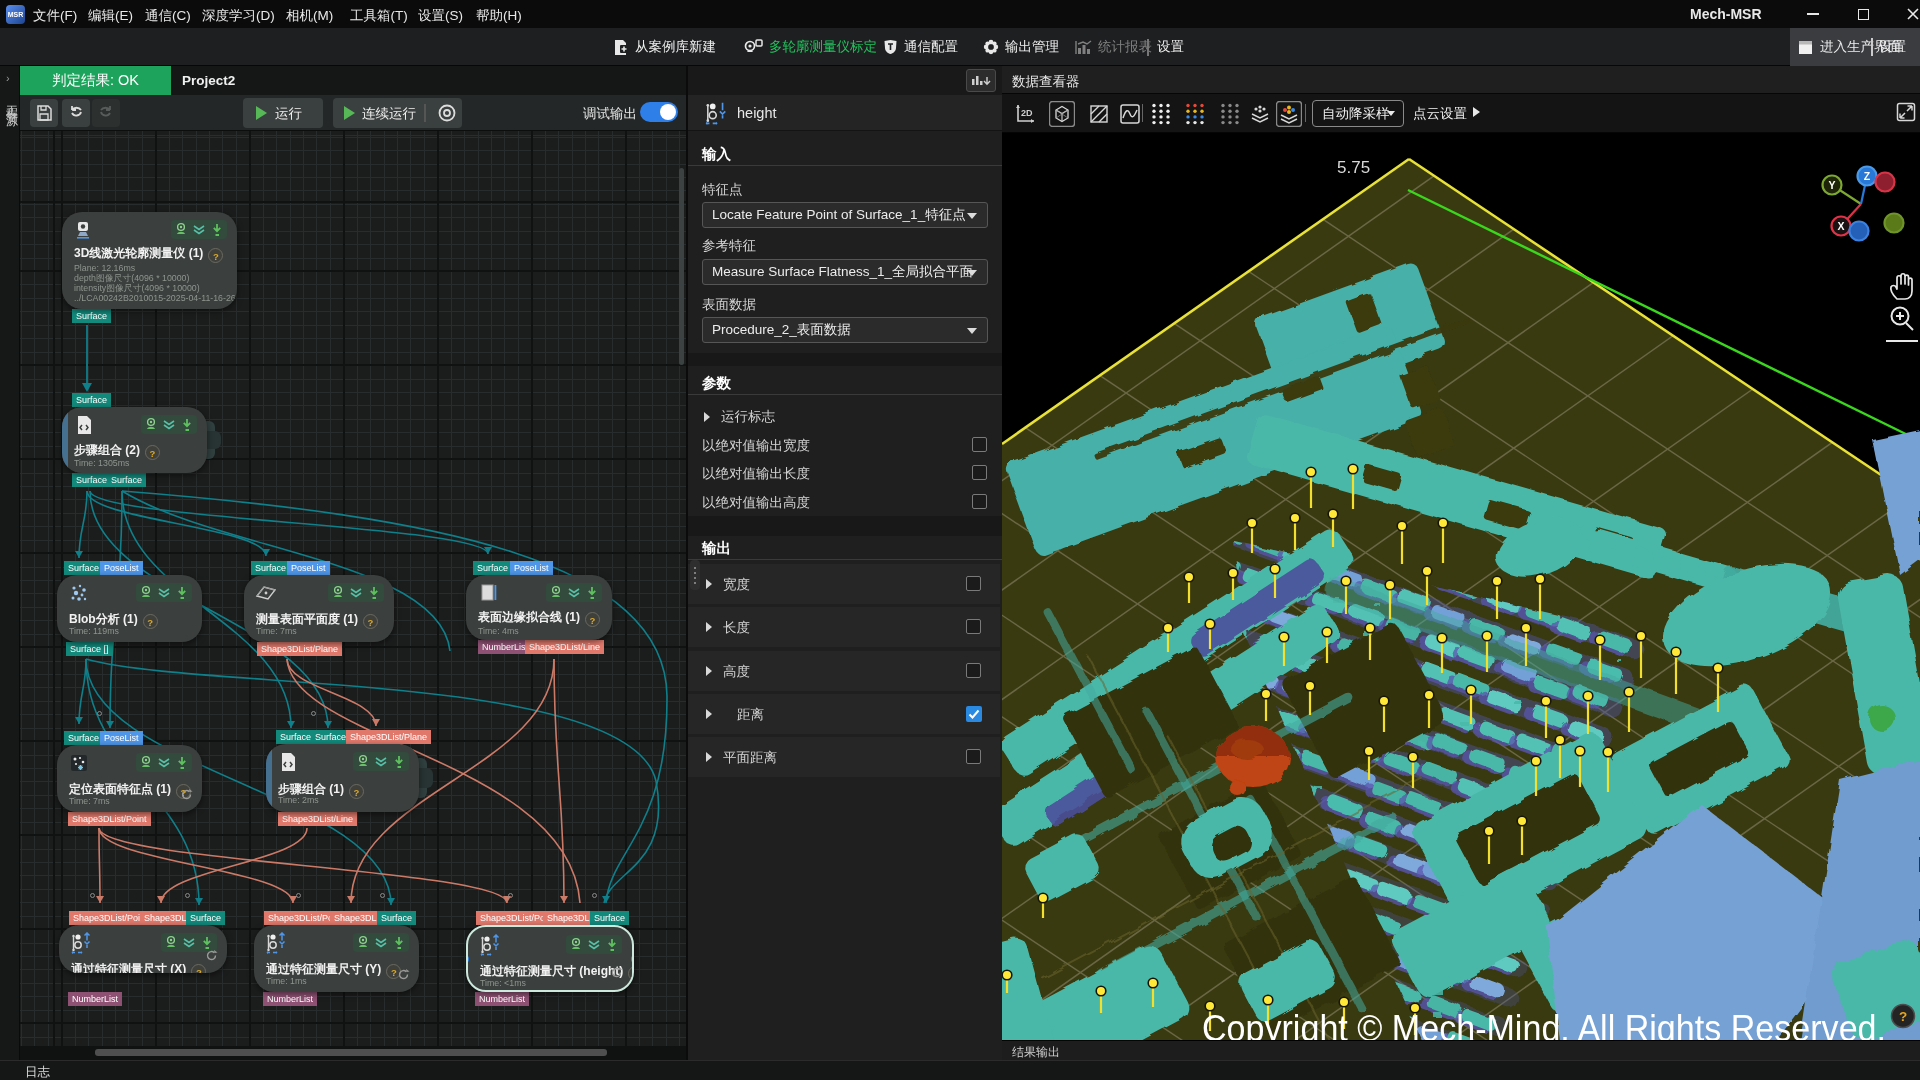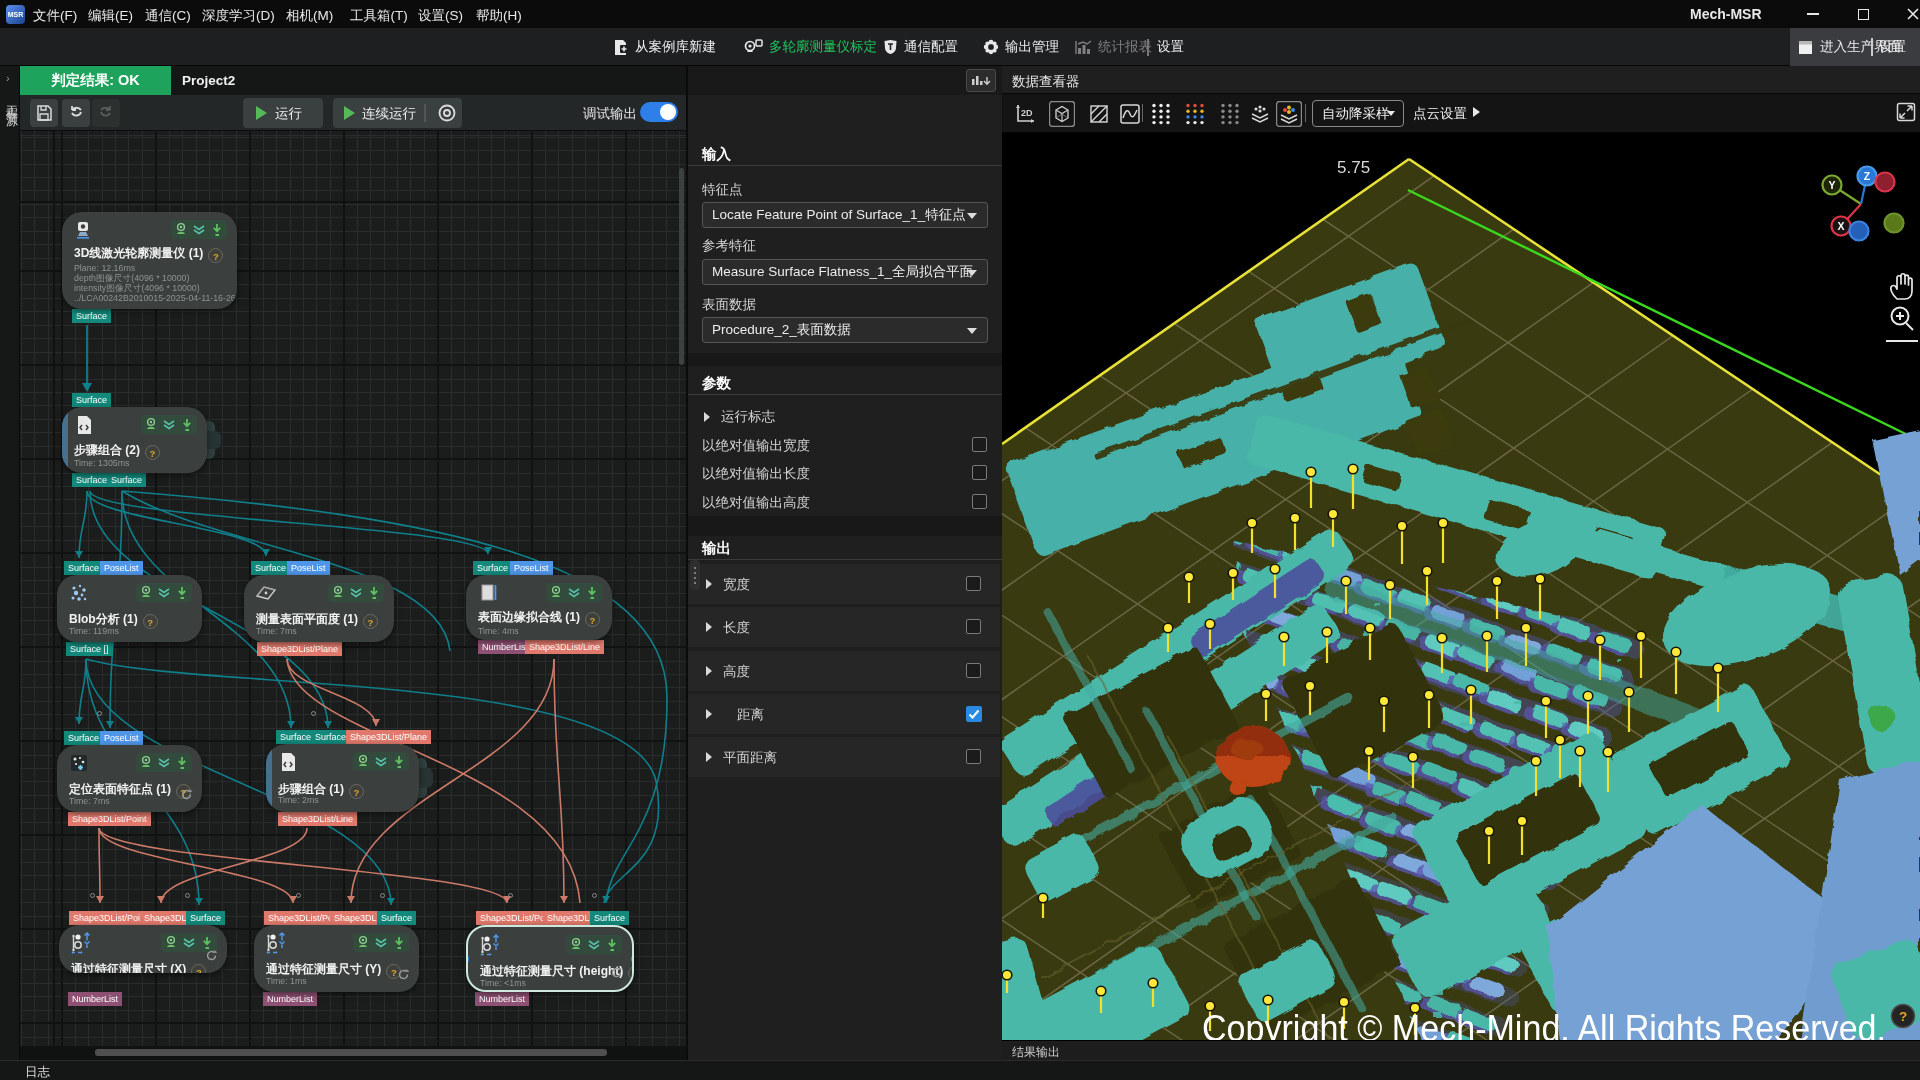--- a/index.html
+++ b/index.html
@@ -2,21 +2,21 @@
 <html><head><meta charset="utf-8"><style>
 *{margin:0;padding:0;box-sizing:border-box}
 html,body{width:1920px;height:1080px;overflow:hidden;background:#0b0b0c;font-family:"Liberation Sans",sans-serif;-webkit-font-smoothing:antialiased}
 .abs{position:absolute}
 #titlebar{left:0;top:0;width:1920px;height:28px;background:#0b0b0c;color:#e6e6e6;font-size:13.5px}
 .menu{position:absolute;top:7px;color:#e8e8e8}
 #toolbar{left:0;top:28px;width:1920px;height:38px;background:#1d1f20;border-bottom:1px solid #070707}
 .tbtn{position:absolute;top:0;height:38px;display:flex;align-items:center;color:#eee;font-size:13.5px;gap:6px}
 #leftstrip{left:0;top:66px;width:20px;height:1014px;background:#161818;border-right:1px solid #0a0a0a}
 #tabrow{left:20px;top:66px;width:666px;height:29px;background:#151717}
-#greentab{position:absolute;left:0;top:0;width:151px;height:29px;background:#1da35c;color:#fff;font-weight:bold;font-size:14.5px;display:flex;align-items:center;justify-content:center}
+#greentab{position:absolute;left:0;top:0;width:151px;height:29px;background:#1da35c;color:#fff;font-weight:normal;font-size:14.5px;display:flex;align-items:center;justify-content:center}
 #runbar{left:20px;top:95px;width:666px;height:36px;background:#232727;border-bottom:1px solid #0c0d0d}
 .rbtn{position:absolute;background:#3a403f;border-radius:4px}
 #graph{left:20px;top:131px;width:666px;height:915px;background-color:#1b1c1c;overflow:hidden;
 background-image:repeating-linear-gradient(90deg,#101111 0 2px,transparent 2px 94px),repeating-linear-gradient(0deg,#101111 0 2px,transparent 2px 94px),repeating-linear-gradient(90deg,#292c2c 0 1px,transparent 1px 13.43px),repeating-linear-gradient(0deg,#292c2c 0 1px,transparent 1px 13.43px);
 background-position:41px 0,0 72px,1px 0,0 5px}
 #hscroll{left:20px;top:1046px;width:666px;height:14px;background:#101212}
 #loglabel{left:0;top:1060px;width:1920px;height:20px;background:#151616;border-top:1px solid #2b2b2b;color:#ddd;font-size:12.5px}
 .node{position:absolute;background:#3b403e;border-radius:20px;box-shadow:0 2px 6px rgba(0,0,0,.5);overflow:hidden}
 .node .ttl{position:absolute;left:12px;top:33px;font-size:12px;font-weight:bold;color:#f2f2f2;white-space:nowrap}
 .node .bd{position:absolute;left:12px;font-size:8.8px;color:#8f948f;white-space:nowrap}
@@ -501,20 +501,33 @@
     <span style="position:absolute;left:25px;top:3px">日志</span>
   </div>
 <div class="abs" id="midpanel">
 <div class="abs" style="left:0;top:0;width:314px;height:29px;background:#191919"></div>
 <div class="abs" style="left:278px;top:3px;width:30px;height:23px;background:#2c2c2c;border:1px solid #4a4a4a;border-radius:3px"><svg width="28" height="21" viewBox="0 0 28 21">
         <rect x="5" y="9" width="2.5" height="6" fill="#cfcfcf"></rect>
         <rect x="9" y="6" width="2.5" height="9" fill="#cfcfcf"></rect>
         <rect x="13" y="11" width="2.5" height="4" fill="#cfcfcf"></rect>
         <path d="M20 7v7m-3-3 3 3.2L23 11" stroke="#cfcfcf" stroke-width="1.4" fill="none"></path>
       </svg></div>
+<div class="abs" style="left:0;top:29px;width:314px;height:36px;background:#242424;border-bottom:1px solid #141414">
+      <div style="position:absolute;left:16px;top:6px"><svg width="24" height="24" viewBox="0 0 22 22">
+          <circle cx="8" cy="5" r="2.6" fill="#f0f0f0"></circle>
+          <circle cx="8" cy="13" r="3.2" fill="none" stroke="#d8d8d8" stroke-width="1.5"></circle>
+          <path d="M3.5 4v14" stroke="#d8d8d8" stroke-width="1.4"></path>
+          <circle cx="3.5" cy="4" r="1.2" fill="#d8d8d8"></circle>
+          <circle cx="3.5" cy="18" r="1.2" fill="#d8d8d8"></circle>
+          <path d="M17 1.5v7m-2.5 1 2.5 2.5L19.5 9.5M17 16v-3" stroke="#4f96e8" stroke-width="1.5" fill="none"></path>
+          <path d="M2 20.5h3m3 0h3" stroke="#4f96e8" stroke-width="1.5"></path>
+          <path d="M1.5 20.5 3 19v3zM12.5 20.5 11 19v3z" fill="#4f96e8"></path>
+        </svg></div>
+      <div style="position:absolute;left:49px;top:10px;font-size:14.5px;color:#e8e8e8">height</div>
+    </div>
 <div class="sechead" style="top:79px">输入</div>
     <div class="hr" style="top:99px"></div>
 <div class="mlabel" style="top:115px">特征点</div>
 <div class="dd" style="top:136px">Locate Feature Point of Surface_1_特征点</div>
 <div class="mlabel" style="top:171px">参考特征</div>
 <div class="dd" style="top:193px">Measure Surface Flatness_1_全局拟合平面</div>
 <div class="mlabel" style="top:230px">表面数据</div>
 <div class="dd" style="top:251px">Procedure_2_表面数据</div>
 <div class="gapband" style="top:287px;height:13px"></div>
 <div class="sechead" style="top:308px">参数</div>

